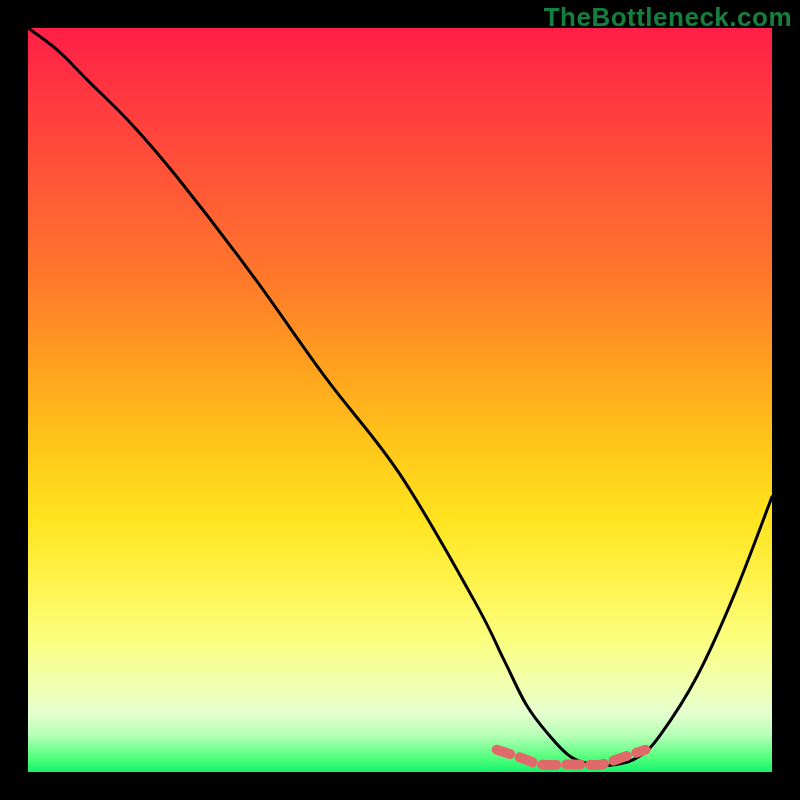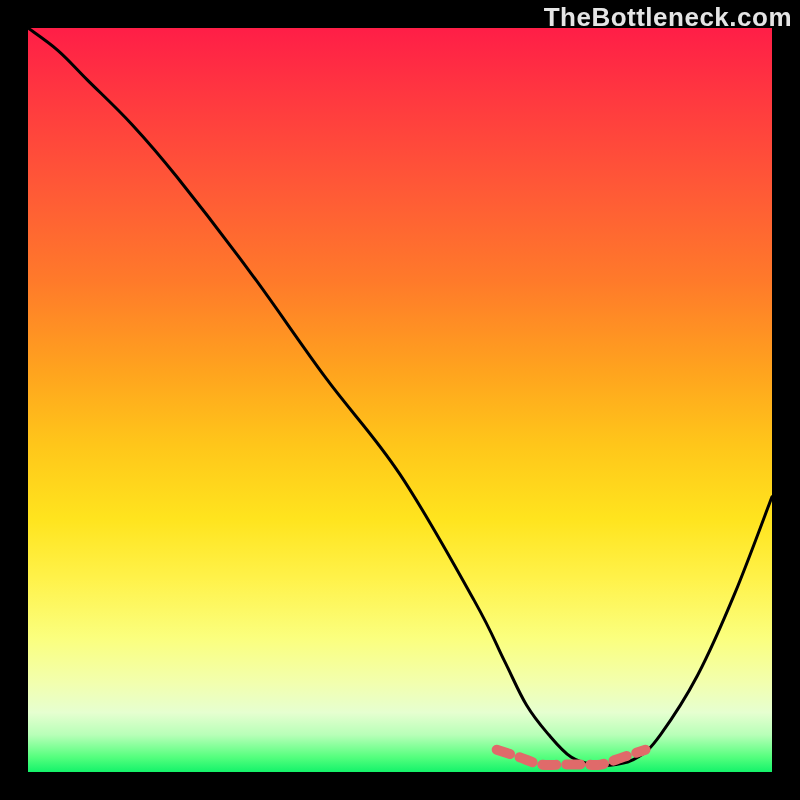--- a/index.html
+++ b/index.html
@@ -14,21 +14,21 @@
   .frame {
     position: relative;
     width: 800px;
     height: 800px;
     background: #000;
   }
   .watermark {
     position: absolute;
     top: 2px;
     right: 8px;
-    color: #e5e5e5;
+    color: #15803d;
     font-size: 26px;
     font-weight: bold;
     letter-spacing: 0.5px;
     z-index: 20;
   }
   .plot-outer {
     position: absolute;
     left: 28px;
     top: 28px;
     width: 744px;

